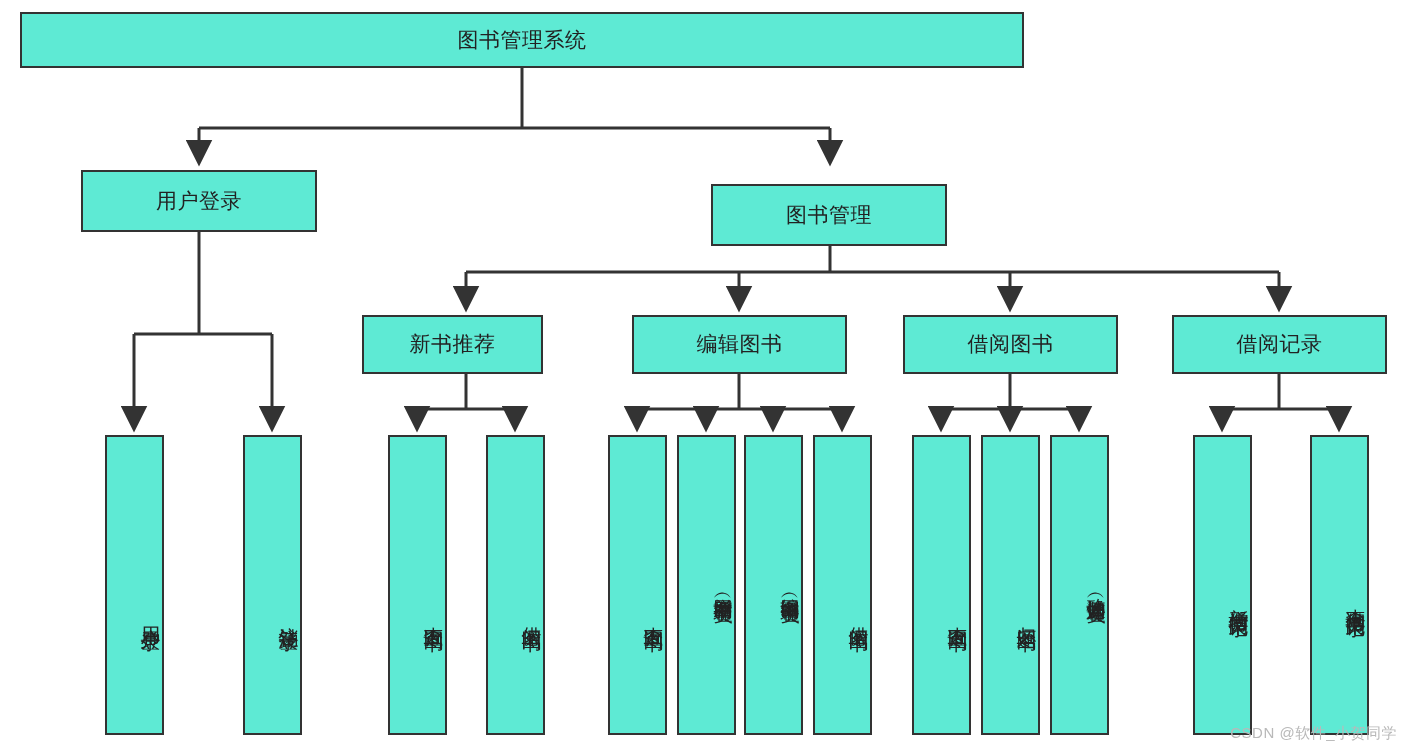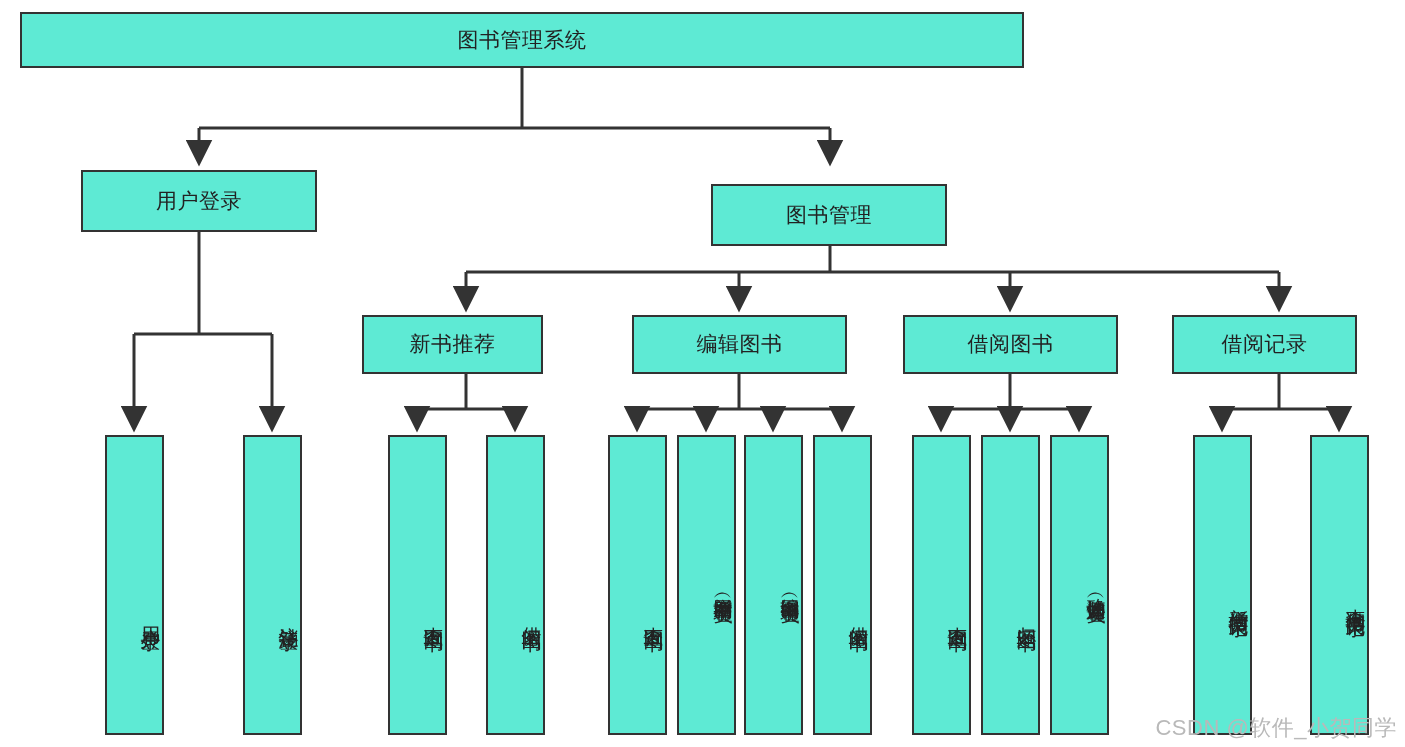--- a/index.html
+++ b/index.html
@@ -59,21 +59,21 @@
     letter-spacing: 2px;
   }
   .node.vert.tall .lbl {
     font-size: 19px;
     letter-spacing: 1px;
   }
   .watermark {
     position: absolute;
     right: 8px;
     bottom: 4px;
-    font-size: 22px;
+    font-size: 15px;
     color: #b9b9b9;
     white-space: nowrap;
     letter-spacing: 0.5px;
   }
 </style>
 </head>
 <body>
 
 <div id="canvas">
 
@@ -140,21 +140,21 @@
 
   <div class="node horiz" style="left:362px; top:315px; width:181px; height:59px;">
     <span class="lbl">新书推荐</span>
   </div>
   <div class="node horiz" style="left:632px; top:315px; width:215px; height:59px;">
     <span class="lbl">编辑图书</span>
   </div>
   <div class="node horiz" style="left:903px; top:315px; width:215px; height:59px;">
     <span class="lbl">借阅图书</span>
   </div>
-  <div class="node horiz" style="left:1172px; top:315px; width:185px; height:59px;">
+  <div class="node horiz" style="left:1172px; top:315px; width:215px; height:59px;">
     <span class="lbl">借阅记录</span>
   </div>
 
   <div class="node vert" style="left:105px; top:435px; width:59px; height:300px; padding-top:60px;">
     <span class="lbl">用户登录</span>
   </div>
   <div class="node vert" style="left:243px; top:435px; width:59px; height:300px; padding-top:60px;">
     <span class="lbl">注销登录</span>
   </div>
 

